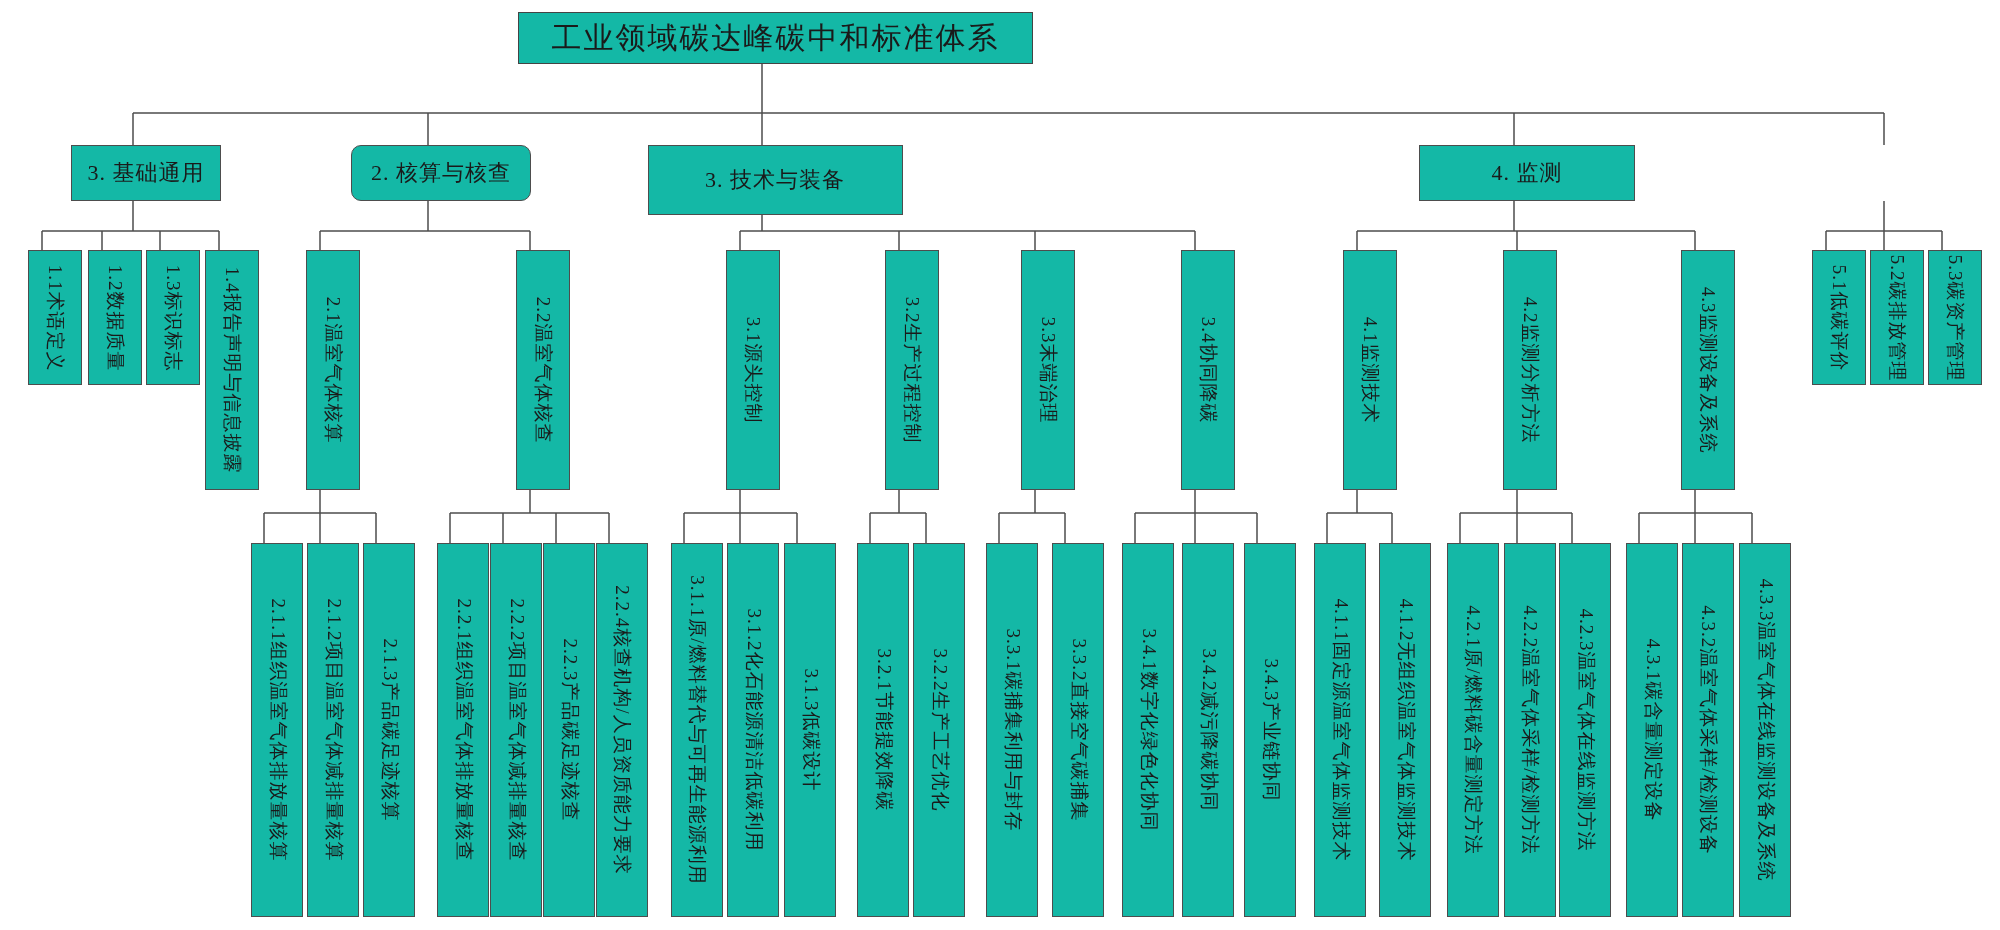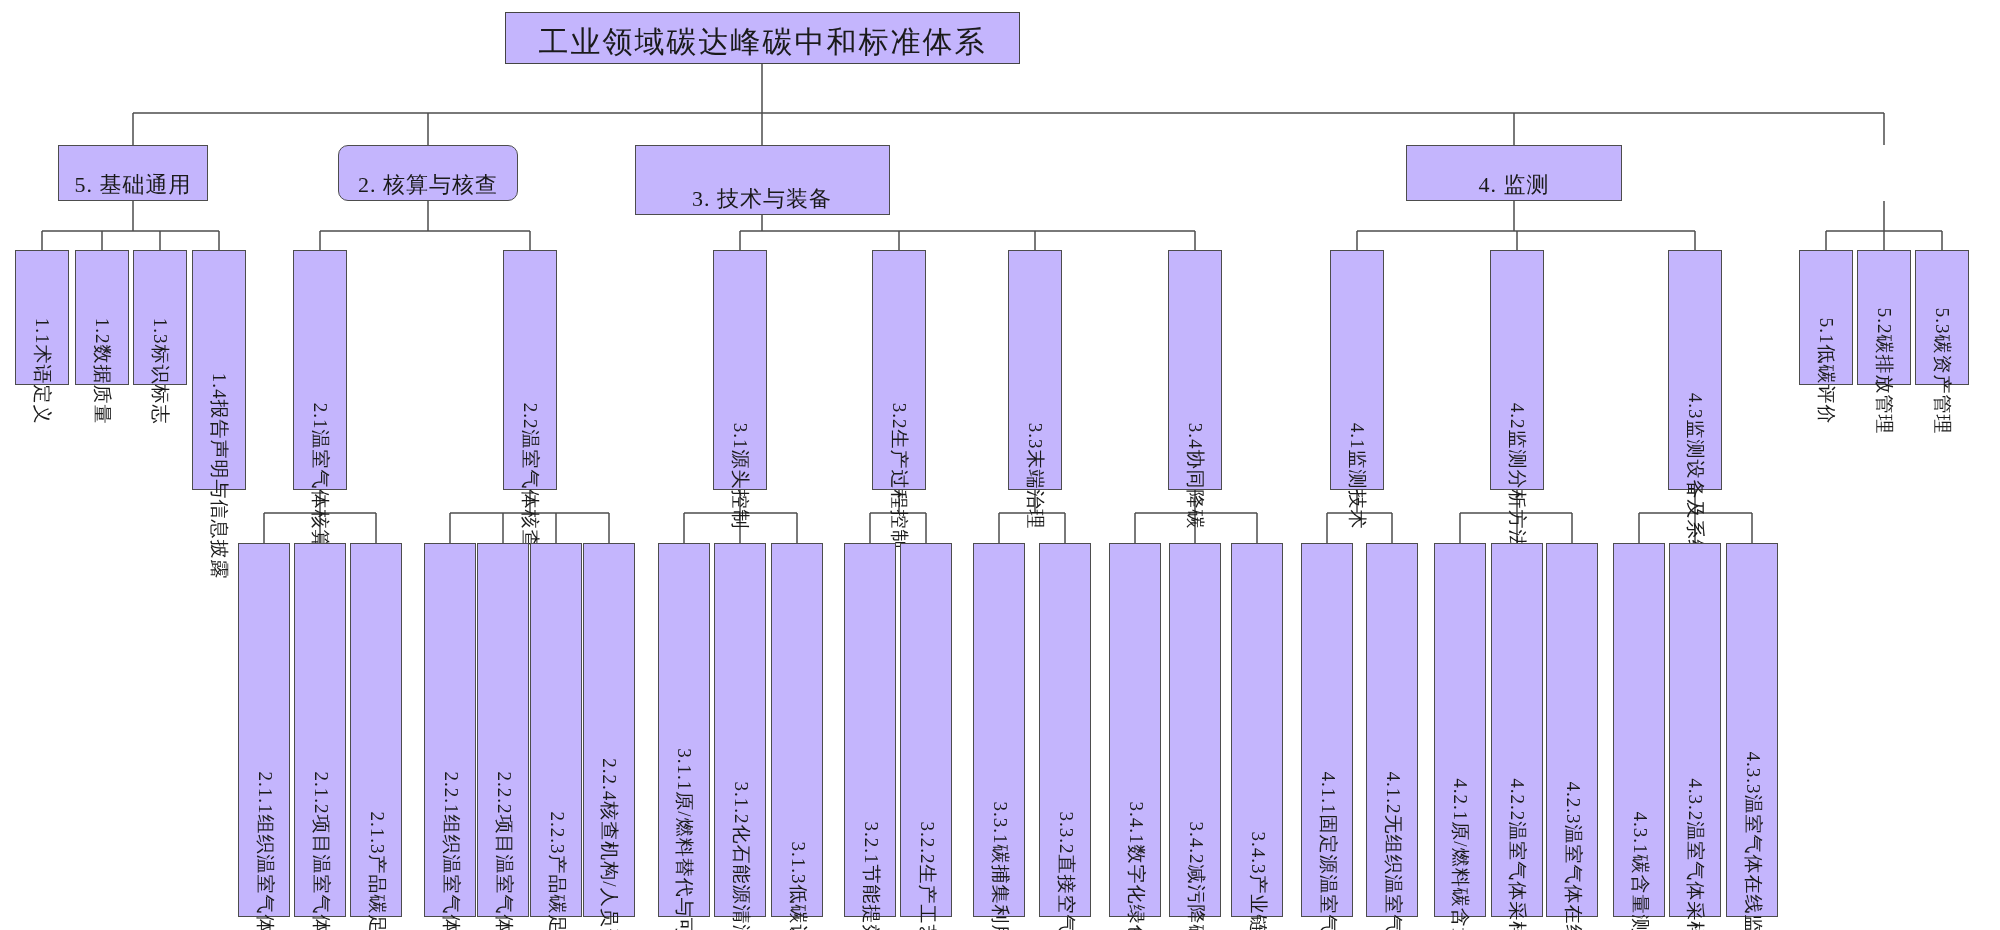--- a/index.html
+++ b/index.html
@@ -2,44 +2,44 @@
 <html><head>
 <meta charset="utf-8">
 <style>
   html,body{margin:0;padding:0;background:#ffffff;}
   #chart{
     position:relative;width:2000px;height:930px;background:#ffffff;
     font-family:"Liberation Serif","DejaVu Serif",serif;color:#1a1a1a;overflow:hidden;
   }
   #wires{position:absolute;left:0;top:0;width:2000px;height:930px;}
   .box{
-    position:absolute;box-sizing:border-box;background:#c4b5fd;
+    position:absolute;box-sizing:border-box;background:#14b8a6;
     border:1.5px solid #4d4d4d;
-    display:flex;align-items:flex-end;justify-content:center;
+    display:flex;align-items:center;justify-content:center;margin-left:13px;
   }
   .title-box{left:505px;top:12px;width:515px;height:52px;border-color:#444;}
   .title-box span{font-size:30px;letter-spacing:2px;white-space:nowrap;}
   .l1 span{font-size:22px;letter-spacing:1px;white-space:nowrap;}
   .v span{
     transform:rotate(90deg);
     white-space:nowrap;font-size:19px;letter-spacing:1px;
   }
 </style>
 </head>
 <body>
 
 <div id="chart">
   <svg id="wires" xmlns="http://www.w3.org/2000/svg" viewBox="0 0 2000 930">
       <path d="M762 64 V113 M133 113 H1884 M133 113 V145 M133 201 V231 M42 231 H219 M42 231 V250 M102 231 V250 M160 231 V250 M219 231 V250 M428 113 V145 M428 201 V231 M320 231 H530 M320 231 V250 M320 490 V513 M264 513 H376 M264 513 V543 M320 513 V543 M376 513 V543 M530 231 V250 M530 490 V513 M450 513 H609 M450 513 V543 M503 513 V543 M556 513 V543 M609 513 V543 M762 113 V145 M762 201 V231 M740 231 H1195 M740 231 V250 M740 490 V513 M684 513 H797 M684 513 V543 M740 513 V543 M797 513 V543 M899 231 V250 M899 490 V513 M870 513 H926 M870 513 V543 M926 513 V543 M1035 231 V250 M1035 490 V513 M999 513 H1065 M999 513 V543 M1065 513 V543 M1195 231 V250 M1195 490 V513 M1135 513 H1257 M1135 513 V543 M1195 513 V543 M1257 513 V543 M1514 113 V145 M1514 201 V231 M1357 231 H1695 M1357 231 V250 M1357 490 V513 M1327 513 H1392 M1327 513 V543 M1392 513 V543 M1517 231 V250 M1517 490 V513 M1460 513 H1572 M1460 513 V543 M1517 513 V543 M1572 513 V543 M1695 231 V250 M1695 490 V513 M1639 513 H1752 M1639 513 V543 M1695 513 V543 M1752 513 V543 M1884 113 V145 M1884 201 V231 M1826 231 H1942 M1826 231 V250 M1884 231 V250 M1942 231 V250" fill="none" stroke="#4d4d4d" stroke-width="1.5"></path>
     </svg>
   <div class="box title-box">
     <span>工业领域碳达峰碳中和标准体系</span>
   </div>
 <div class="box l1" style="left: 58px; top: 145px; width: 150px; height: 56px;">
-      <span>5. 基础通用</span>
+      <span>3. 基础通用</span>
     </div>
     <div class="box v l2" style="left: 15px; top: 250px; width: 54px; height: 135px;">
       <span>1.1术语定义</span>
     </div>
     <div class="box v l2" style="left: 75px; top: 250px; width: 54px; height: 135px;">
       <span>1.2数据质量</span>
     </div>
     <div class="box v l2" style="left: 133px; top: 250px; width: 54px; height: 135px;">
       <span>1.3标识标志</span>
     </div>

